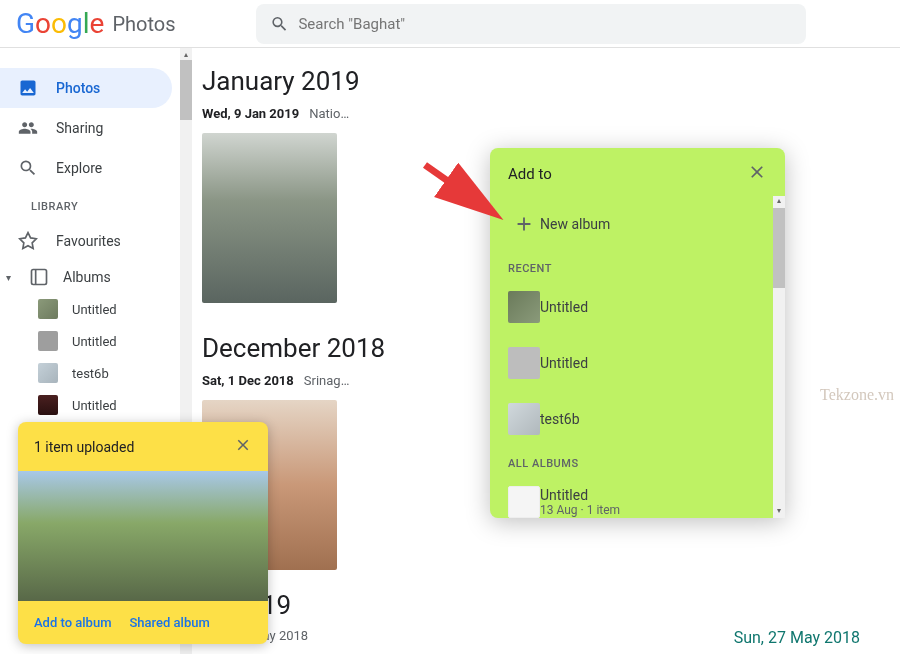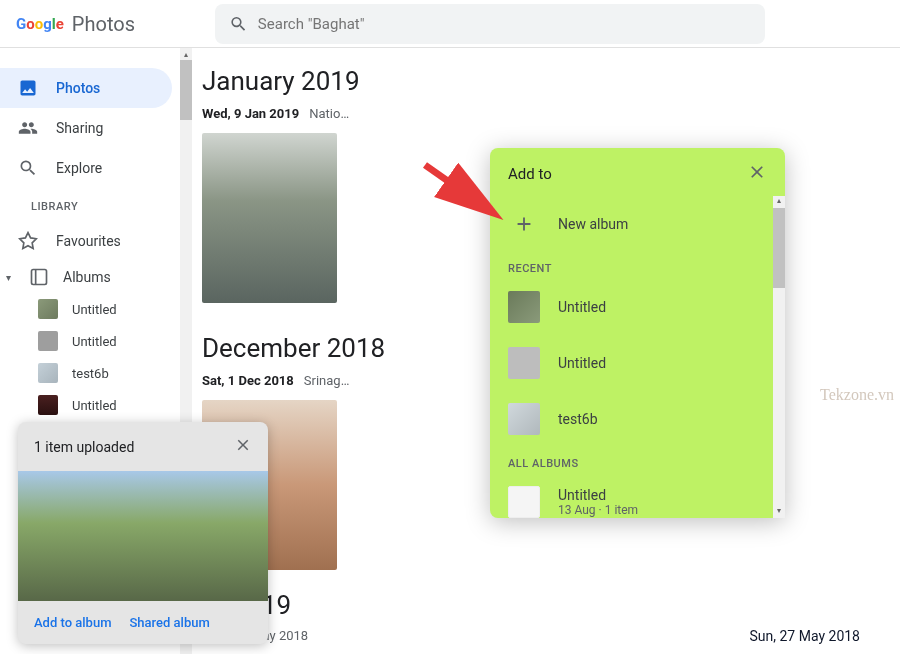--- a/index.html
+++ b/index.html
@@ -1,20 +1,20 @@
 <!DOCTYPE html>
 <html><head>
   <meta charset="utf-8">
   <style>
     * { margin: 0; padding: 0; box-sizing: border-box; font-family: 'Roboto', Arial, sans-serif; }
     body { width: 900px; height: 654px; overflow: hidden; position: relative; background: #fff; }
     
     .header { display: flex; align-items: center; height: 48px; padding: 0 16px; border-bottom: 1px solid #e0e0e0; }
     .logo { display: flex; align-items: center; gap: 4px; margin-right: 80px; }
-    .logo-text { font-size: 15px; font-weight: bold; }
+    .logo-text { font-size: 28px; }
     .logo-g { color: #4285F4; }
     .logo-o1 { color: #EA4335; }
     .logo-o2 { color: #FBBC05; }
     .logo-g2 { color: #4285F4; }
     .logo-l { color: #34A853; }
     .logo-e { color: #EA4335; }
     .logo-photos { color: #5f6368; font-size: 20px; font-weight: 400; margin-left: 4px; }
     .search-bar { display: flex; align-items: center; background: #f1f3f4; border-radius: 8px; height: 40px; width: 550px; padding: 0 14px; gap: 10px; }
     .search-bar input { border: none; background: transparent; outline: none; font-size: 15px; color: #5f6368; width: 100%; }
     .search-icon { color: #5f6368; }
@@ -43,34 +43,34 @@
     .scroll-arrow { width: 12px; height: 12px; display: flex; align-items: center; justify-content: center; font-size: 8px; color: #666; }
     
     .main { flex: 1; padding: 18px 0 0 10px; overflow: hidden; position: relative; }
     .month-title { font-size: 26px; font-weight: 400; color: #202124; margin-bottom: 10px; }
     .date-row { display: flex; align-items: center; gap: 10px; font-size: 13px; margin-bottom: 12px; }
     .date-strong { font-weight: 700; color: #202124; }
     .date-loc { color: #5f6368; }
     .photo-tile { width: 135px; height: 170px; background: linear-gradient(180deg, #d0d5d0 0%, #8a9585 40%, #5a6560 100%); border-radius: 2px; margin-bottom: 30px; }
     .photo-tile2 { width: 135px; height: 170px; background: linear-gradient(180deg, #e5d5c5 0%, #c99878 50%, #a07050 100%); border-radius: 2px; margin-bottom: 30px; }
     
-    .upload-toast { position: absolute; left: 18px; bottom: 10px; width: 250px; background: #e5e5e5; border-radius: 8px; box-shadow: 0 2px 12px rgba(0,0,0,0.25); overflow: hidden; z-index: 50; }
+    .upload-toast { position: absolute; left: 18px; bottom: 10px; width: 250px; background: #fde047; border-radius: 8px; box-shadow: 0 2px 12px rgba(0,0,0,0.25); overflow: hidden; z-index: 50; }
     .toast-head { display: flex; justify-content: space-between; align-items: center; padding: 14px 16px; font-size: 14px; color: #202124; }
     .toast-img { width: 100%; height: 130px; background: linear-gradient(180deg, #a8c8e8 0%, #88a868 40%, #586848 100%); }
     .toast-actions { display: flex; gap: 18px; padding: 14px 16px; }
     .toast-link { color: #1a73e8; font-size: 13px; font-weight: 500; cursor: pointer; }
     
     .modal { position: absolute; top: 148px; left: 490px; width: 295px; height: 370px; background: #bef264; border-radius: 8px; box-shadow: 0 4px 24px rgba(0,0,0,0.25); z-index: 100; display: flex; flex-direction: column; }
     .modal-head { display: flex; justify-content: space-between; align-items: center; padding: 14px 18px 10px; }
     .modal-title { font-size: 15px; color: #202124; }
     .modal-body { flex: 1; overflow-y: auto; position: relative; }
     .modal-scrollbar { position: absolute; right: 0; top: 0; width: 12px; height: 100%; background: #f1f1f1;}
     .modal-scroll-thumb { width: 12px; height: 80px; background: #c1c1c1; position: absolute; top: 12px;}
     .modal-scroll-arr { width:12px; height:12px; font-size:8px; color:#666; text-align:center; position:absolute;}
-    .modal-item { display: flex; align-items: center; gap: 18px; padding: 12px 18px; cursor: pointer; }
+    .modal-item { display: flex; align-items: center; padding: 12px 18px; cursor: pointer; }
     .modal-icon { width: 32px; height: 32px; display: flex; align-items: center; justify-content: center; }
     .modal-thumb { width: 32px; height: 32px; background: #ccc; border-radius: 2px; }
     .m-thumb1 { background: linear-gradient(135deg, #6a7a5a, #8a9a7a); }
     .m-thumb2 { background: #bdbdbd; }
     .m-thumb3 { background: linear-gradient(135deg, #d0d8dc, #b0b8bc); }
     .m-thumb4 { background: #f5f5f5; border: 1px solid #eee;}
     .modal-label { font-size: 14px; color: #3c4043; }
     .modal-section { font-size: 11px; color: #5f6368; letter-spacing: 0.5px; padding: 10px 18px 4px; font-weight: 500; }
     .modal-sub { font-size: 12px; color: #5f6368; }
     
@@ -183,21 +183,21 @@
     <div class="month-title">December 2018</div>
     <div class="date-row">
       <span class="date-strong">Sat, 1 Dec 2018</span>
       <span class="date-loc">Srinag…</span>
     </div>
     <div class="photo-tile2"></div>
 
     <div style="font-size:26px;color:#202124;margin-left:60px;margin-top:-10px">19</div>
     <div style="display:flex;justify-content:space-between;padding-right:40px;margin-top:8px">
       <span style="font-size:13px;color:#5f6368">Wed, 30 May 2018</span>
-      <span style="font-size:14px;color:#0f172a">Sun, 27 May 2018</span>
+      <span style="font-size:16px;color:#0f766e">Sun, 27 May 2018</span>
     </div>
   </div>
 </div>
 
 <div class="upload-toast">
   <div class="toast-head">
     <span>1 item uploaded</span>
     <span class="close-x"><svg width="18" height="18" viewBox="0 0 24 24" fill="currentColor">
           <path d="M19 6.41L17.59 5 12 10.59 6.41 5 5 6.41 10.59 12 5 17.59 6.41 19 12 13.41 17.59 19 19 17.59 13.41 12z"></path>
         </svg></span>

